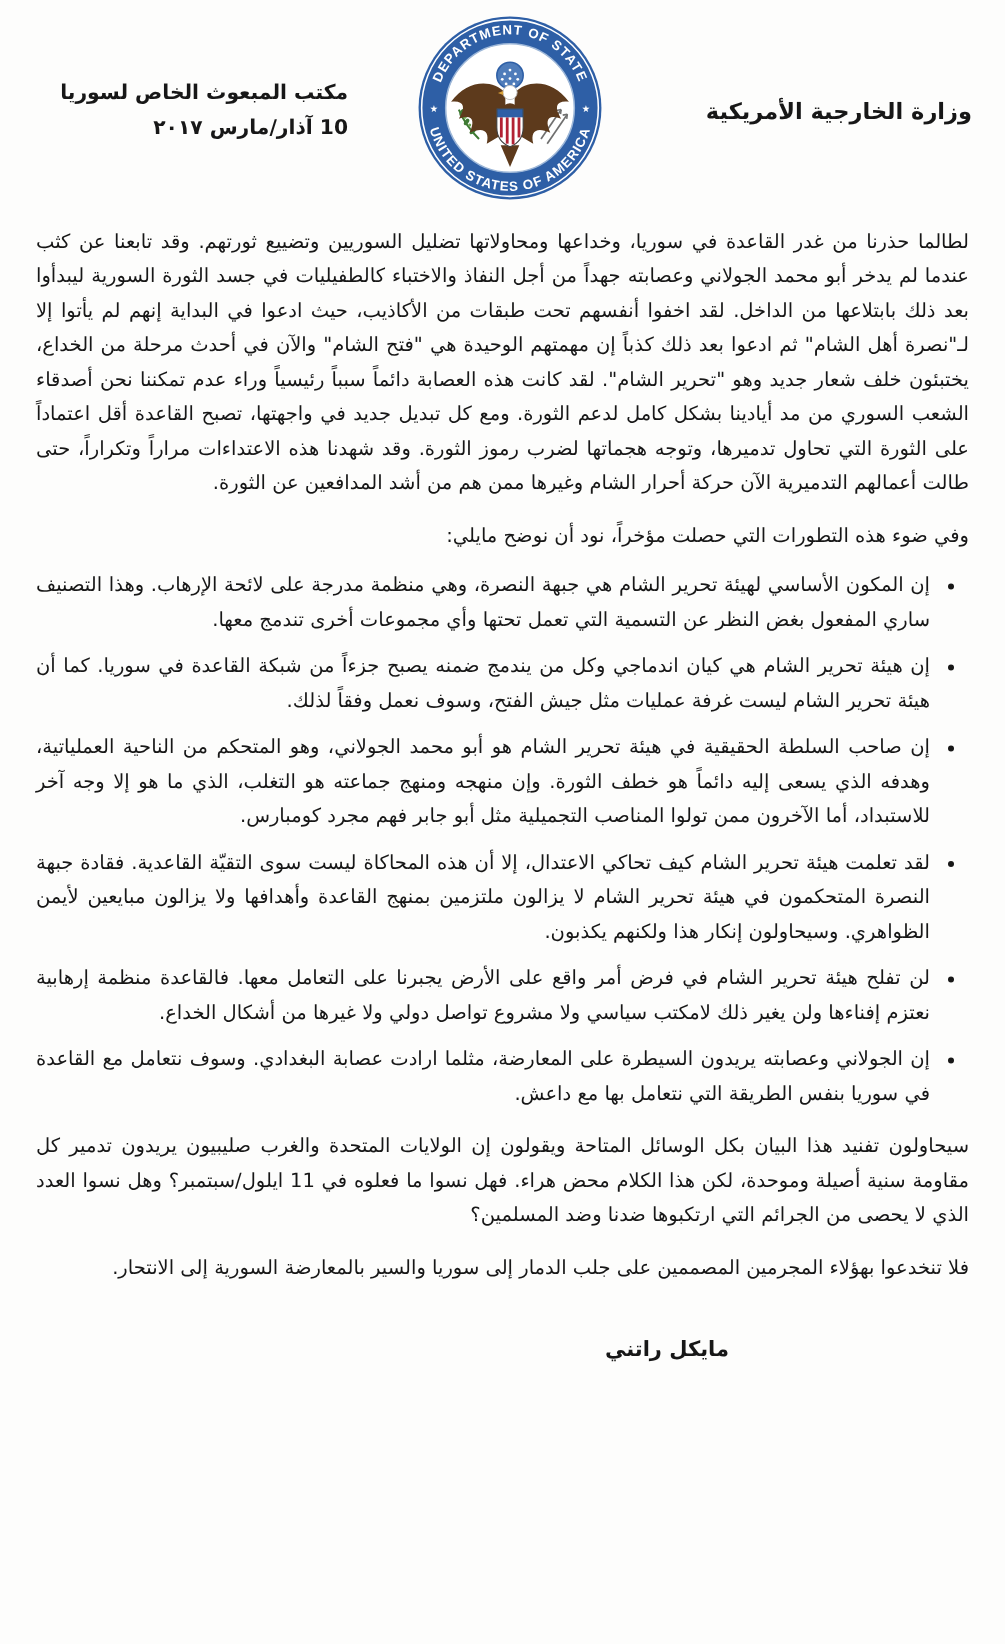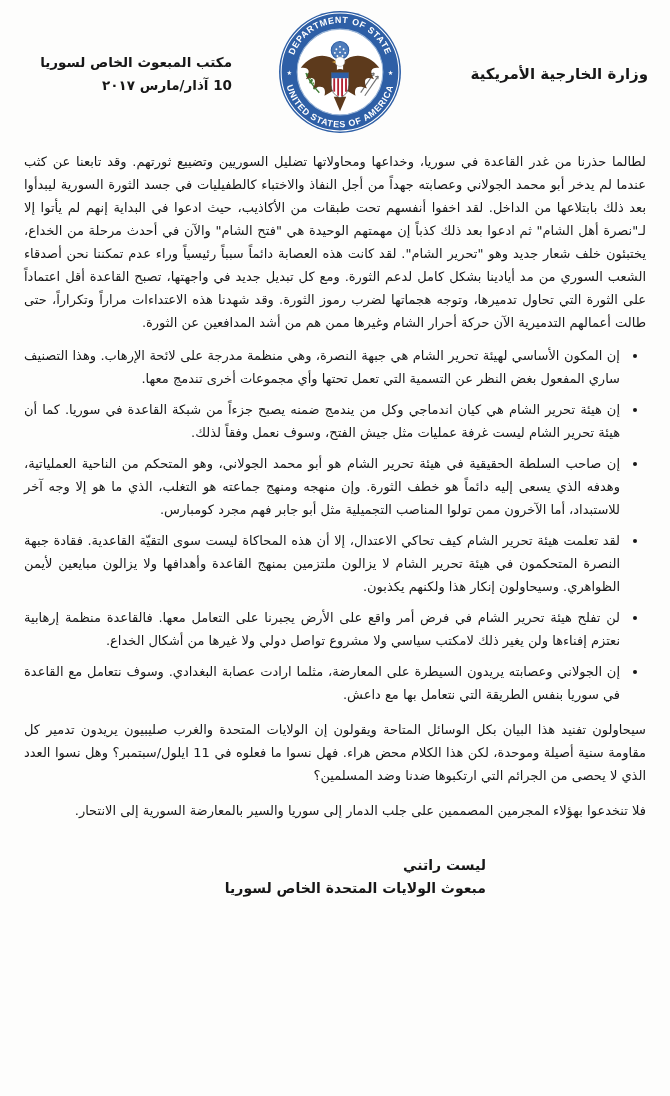--- a/index.html
+++ b/index.html
@@ -139,32 +139,32 @@
 
     <div class="h-office">
       <div>مكتب المبعوث الخاص لسوريا</div>
       <div>10 آذار/مارس ٢٠١٧</div>
     </div>
   </div>
 
 
   <div class="content">
     <p>لطالما حذرنا من غدر القاعدة في سوريا، وخداعها ومحاولاتها تضليل السوريين وتضييع ثورتهم. وقد تابعنا عن كثب عندما لم يدخر أبو محمد الجولاني وعصابته جهداً من أجل النفاذ والاختباء كالطفيليات في جسد الثورة السورية ليبدأوا بعد ذلك بابتلاعها من الداخل. لقد اخفوا أنفسهم تحت طبقات من الأكاذيب، حيث ادعوا في البداية إنهم لم يأتوا إلا لـ"نصرة أهل الشام" ثم ادعوا بعد ذلك كذباً إن مهمتهم الوحيدة هي "فتح الشام" والآن في أحدث مرحلة من الخداع، يختبئون خلف شعار جديد وهو "تحرير الشام". لقد كانت هذه العصابة دائماً سبباً رئيسياً وراء عدم تمكننا نحن أصدقاء الشعب السوري من مد أيادينا بشكل كامل لدعم الثورة. ومع كل تبديل جديد في واجهتها، تصبح القاعدة أقل اعتماداً على الثورة التي تحاول تدميرها، وتوجه هجماتها لضرب رموز الثورة. وقد شهدنا هذه الاعتداءات مراراً وتكراراً، حتى طالت أعمالهم التدميرية الآن حركة أحرار الشام وغيرها ممن هم من أشد المدافعين عن الثورة.</p>
+    <p>وفي ضوء هذه التطورات التي حصلت مؤخراً، نود أن نوضح مايلي:</p>
 
     <ul class="points">
       <li>إن المكون الأساسي لهيئة تحرير الشام هي جبهة النصرة، وهي منظمة مدرجة على لائحة الإرهاب. وهذا التصنيف ساري المفعول بغض النظر عن التسمية التي تعمل تحتها وأي مجموعات أخرى تندمج معها.</li>
       <li>إن هيئة تحرير الشام هي كيان اندماجي وكل من يندمج ضمنه يصبح جزءاً من شبكة القاعدة في سوريا. كما أن هيئة تحرير الشام ليست غرفة عمليات مثل جيش الفتح، وسوف نعمل وفقاً لذلك.</li>
       <li>إن صاحب السلطة الحقيقية في هيئة تحرير الشام هو أبو محمد الجولاني، وهو المتحكم من الناحية العملياتية، وهدفه الذي يسعى إليه دائماً هو خطف الثورة. وإن منهجه ومنهج جماعته هو التغلب، الذي ما هو إلا وجه آخر للاستبداد، أما الآخرون ممن تولوا المناصب التجميلية مثل أبو جابر فهم مجرد كومبارس.</li>
       <li>لقد تعلمت هيئة تحرير الشام كيف تحاكي الاعتدال، إلا أن هذه المحاكاة ليست سوى التقيّة القاعدية. فقادة جبهة النصرة المتحكمون في هيئة تحرير الشام لا يزالون ملتزمين بمنهج القاعدة وأهدافها ولا يزالون مبايعين لأيمن الظواهري. وسيحاولون إنكار هذا ولكنهم يكذبون.</li>
       <li>لن تفلح هيئة تحرير الشام في فرض أمر واقع على الأرض يجبرنا على التعامل معها. فالقاعدة منظمة إرهابية نعتزم إفناءها ولن يغير ذلك لامكتب سياسي ولا مشروع تواصل دولي ولا غيرها من أشكال الخداع.</li>
       <li>إن الجولاني وعصابته يريدون السيطرة على المعارضة، مثلما ارادت عصابة البغدادي. وسوف نتعامل مع القاعدة في سوريا بنفس الطريقة التي نتعامل بها مع داعش.</li>
     </ul>
 
     <p>سيحاولون تفنيد هذا البيان بكل الوسائل المتاحة ويقولون إن الولايات المتحدة والغرب صليبيون يريدون تدمير كل مقاومة سنية أصيلة وموحدة، لكن هذا الكلام محض هراء. فهل نسوا ما فعلوه في 11 ايلول/سبتمبر؟ وهل نسوا العدد الذي لا يحصى من الجرائم التي ارتكبوها ضدنا وضد المسلمين؟</p>
     <p>فلا تنخدعوا بهؤلاء المجرمين المصممين على جلب الدمار إلى سوريا والسير بالمعارضة السورية إلى الانتحار.</p>
 
     <div class="signature">
-      <div>ليست راتني</div>
-      <div>مبعوث الولايات المتحدة الخاص لسوريا</div>
+      <div>مايكل راتني</div>
     </div>
   </div>
 
 </div>
 
 </body></html>

